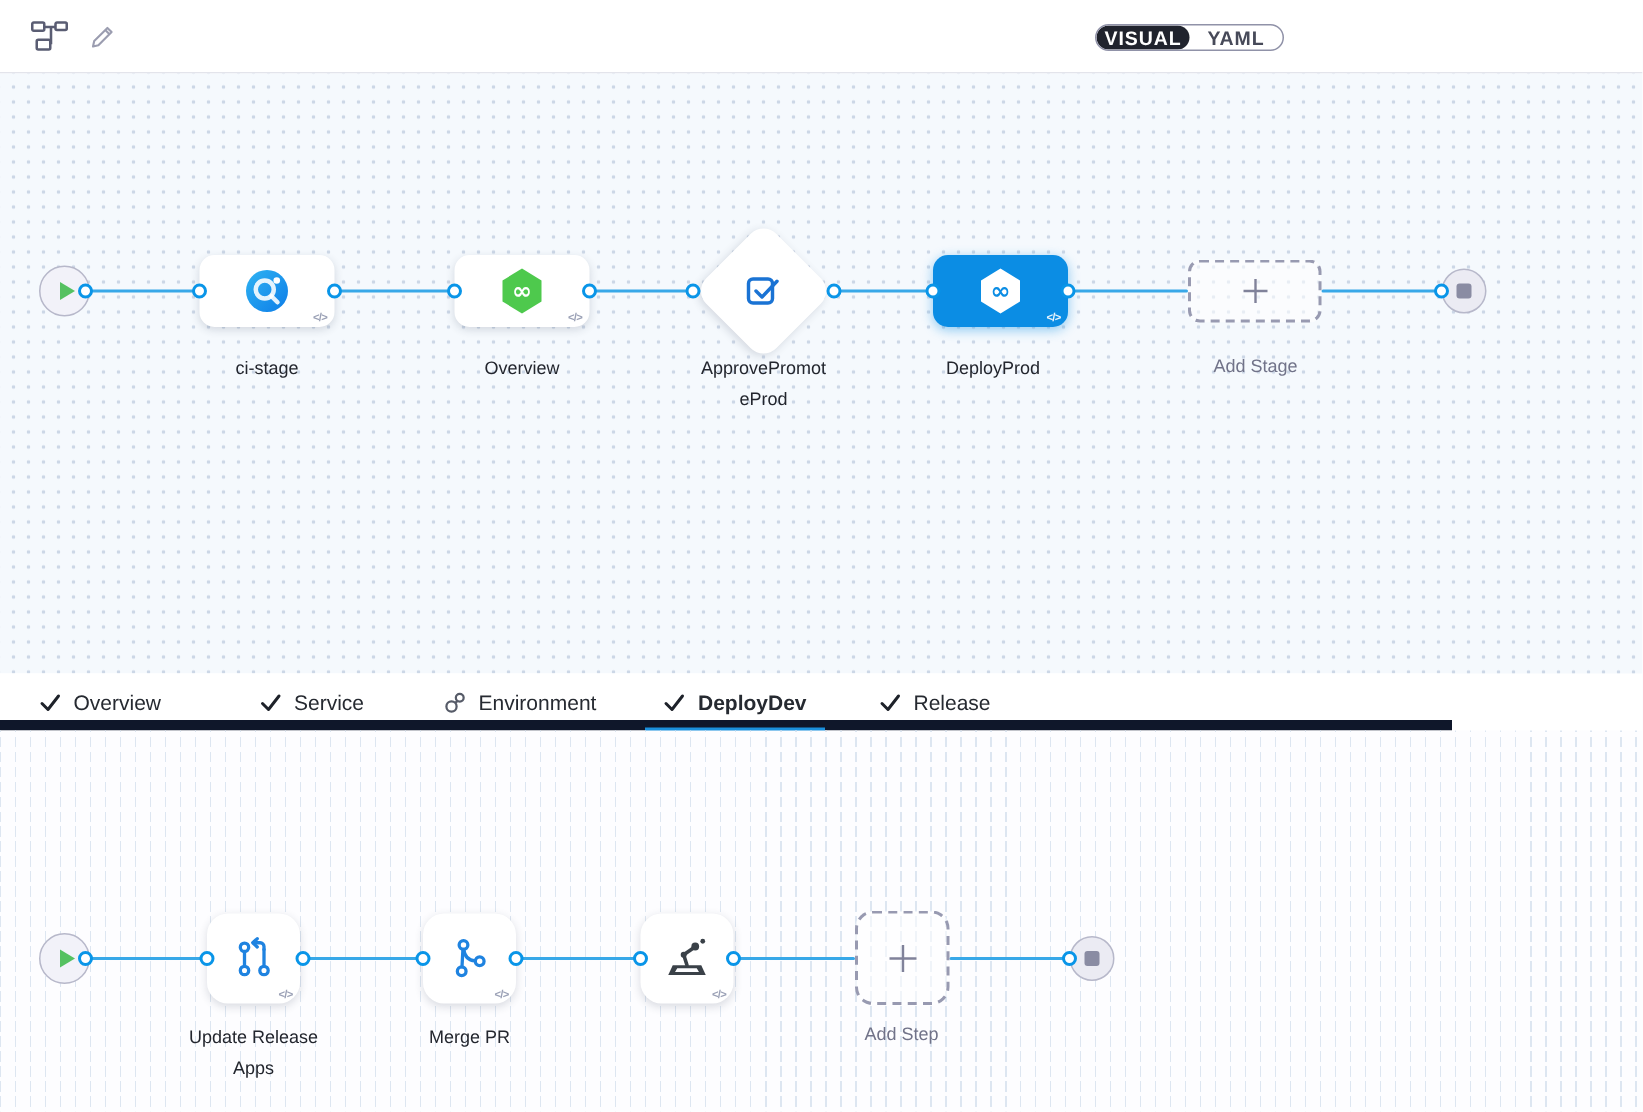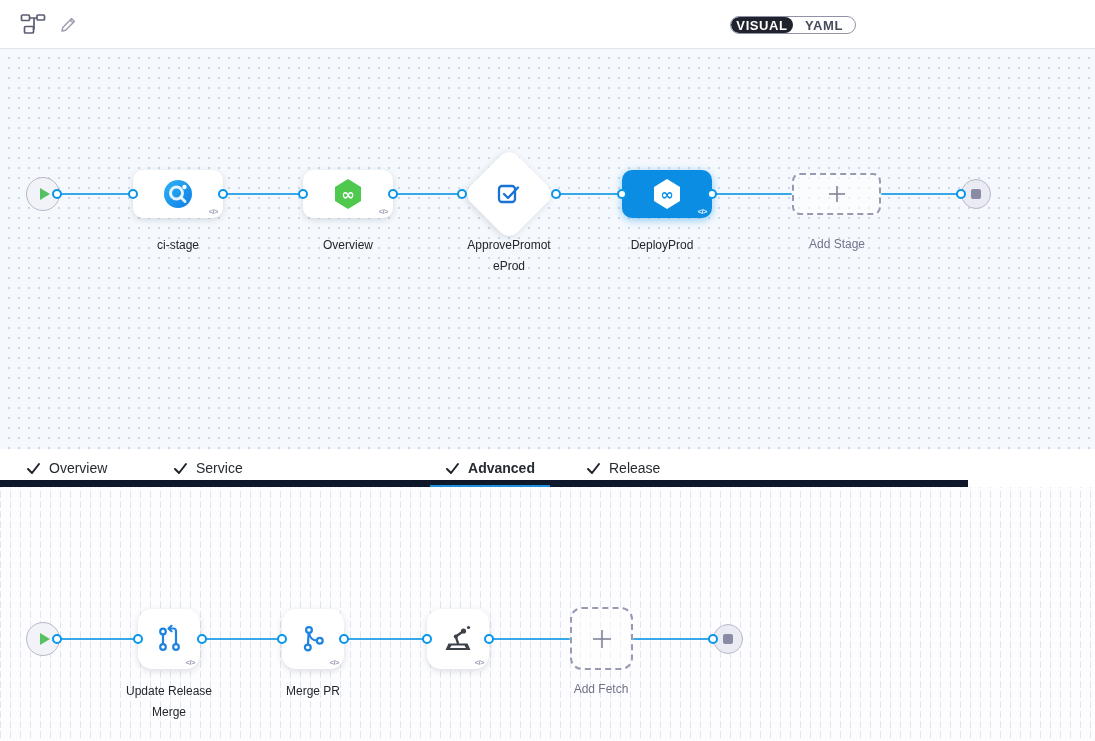--- a/index.html
+++ b/index.html
@@ -208,25 +208,33 @@
           <path d="M2 7 l4 4 L13 2"></path>
         </svg>
       <span>Overview</span>
     </div>
     <div class="tab" style="left:173px">
       <svg width="15" height="13" viewBox="0 0 15 13" fill="none" stroke="#1e222a" stroke-width="2" stroke-linecap="round" stroke-linejoin="round">
           <path d="M2 7 l4 4 L13 2"></path>
         </svg>
       <span>Service</span>
     </div>
+    <div class="tab" style="left:296px">
+      <svg width="15" height="15" viewBox="0 0 15 15" fill="none" stroke="#565b68" stroke-width="1.5">
+        <circle cx="10.5" cy="4.2" r="2.6"></circle>
+          <circle cx="5" cy="10" r="3.4"></circle>
+          <path d="M7.8 7.4 l1-1"></path>
+      </svg>
+      <span>Environment</span>
+    </div>
     <div class="tab active" style="left:430px;width:120px">
       <svg width="15" height="13" viewBox="0 0 15 13" fill="none" stroke="#1e222a" stroke-width="2" stroke-linecap="round" stroke-linejoin="round">
           <path d="M2 7 l4 4 L13 2"></path>
         </svg>
-      <span>Advanced</span>
+      <span>DeployDev</span>
       <span class="underline"></span>
     </div>
     <div class="tab" style="left:586px">
       <svg width="15" height="13" viewBox="0 0 15 13" fill="none" stroke="#1e222a" stroke-width="2" stroke-linecap="round" stroke-linejoin="round">
           <path d="M2 7 l4 4 L13 2"></path>
         </svg>
       <span>Release</span>
     </div>
   </div>
 
@@ -300,23 +308,23 @@
     <div class="dot" style="left:138px;top:152px"></div>
     <div class="dot" style="left:202px;top:152px"></div>
     <div class="dot" style="left:282px;top:152px"></div>
     <div class="dot" style="left:344px;top:152px"></div>
     <div class="dot" style="left:427px;top:152px"></div>
     <div class="dot" style="left:489px;top:152px"></div>
     <div class="dot" style="left:713px;top:152px"></div>
 
     <div class="node-label" style="left:169px;top:194px">
       <div>Update Release</div>
-      <div>Merge</div>
+      <div>Apps</div>
     </div>
     <div class="node-label" style="left:313px;top:194px">
       <div>Merge PR</div>
     </div>
     <div class="node-label muted" style="left:601px;top:192px">
-      <div>Add Fetch</div>
+      <div>Add Step</div>
     </div>
   </div>
 
 </div>
 
 </body></html>

